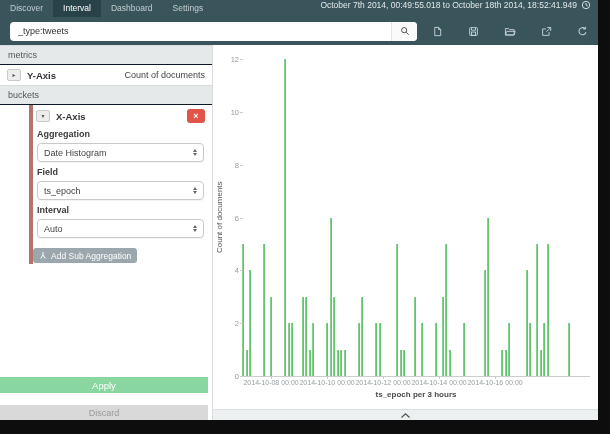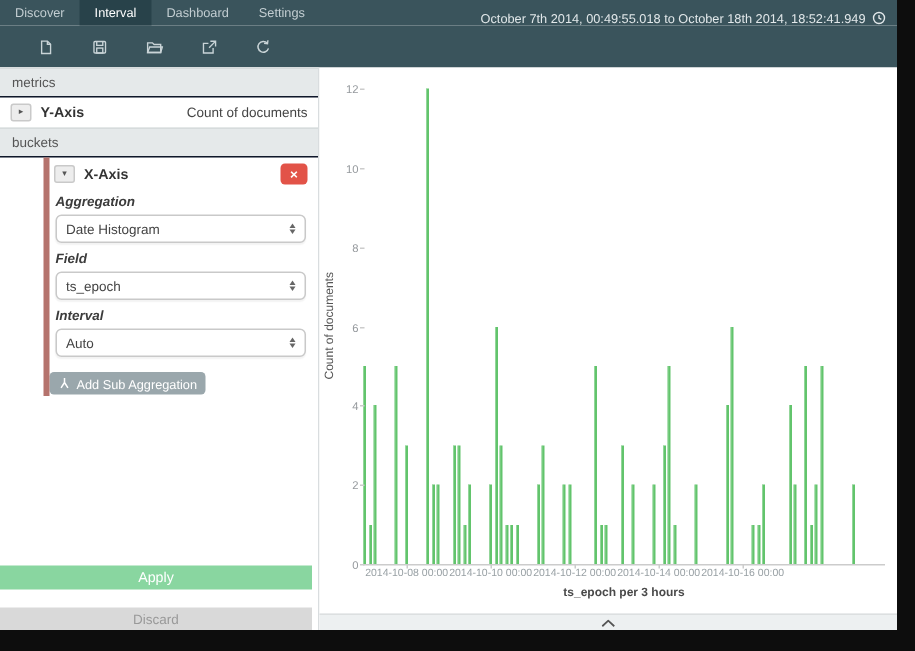--- a/index.html
+++ b/index.html
@@ -5,21 +5,21 @@
   html,body{margin:0;padding:0;background:#222;}
   .frame{position:relative;width:610px;height:434px;background:#0d0d0d;overflow:hidden;
          font-family:"Liberation Sans",sans-serif;-webkit-font-smoothing:antialiased;}
   .window{position:absolute;left:0;top:0;width:598px;height:420px;background:#fff;
           display:flex;flex-direction:column;overflow:hidden;}
 
   
   .navbar{flex:0 0 17px;background:#3a545c;display:flex;align-items:stretch;}
   .tab{color:#c3ced2;font-size:8.5px;line-height:17px;padding:0 10px;cursor:pointer;white-space:nowrap;}
   .tab.active{background:#28424a;color:#fff;}
-  .time{margin-left:auto;display:flex;align-items:flex-end;gap:4px;color:#e2e8ea;font-size:8.5px;padding-right:7px;white-space:nowrap;}
+  .time{margin-left:auto;display:flex;align-items:flex-start;gap:4px;color:#e2e8ea;font-size:8.5px;padding-right:7px;white-space:nowrap;}
 
   
   .searchrow{flex:0 0 28px;background:#3a545c;display:flex;align-items:center;padding:0 10px;}
   .search-box{width:440px;height:19px;background:#fff;border-radius:4px;display:flex;align-items:center;overflow:hidden;}
   .search-input{flex:1;border:none;outline:none;font-size:9px;padding:0 0 0 8px;color:#333;height:100%;background:transparent;font-family:inherit;}
   .search-btn{width:26px;height:100%;border:none;border-left:1px solid #e3e3e3;background:#fafafa;display:flex;align-items:center;justify-content:center;cursor:pointer;padding:0;}
   .icon-btn{background:none;border:none;margin-left:25px;padding:0;display:flex;cursor:pointer;}
   .icon-btn:first-of-type{margin-left:15px;}
 
   
@@ -30,21 +30,21 @@
   .mini-btn{flex:0 0 14px;width:14px;height:12px;background:#ededed;border:1px solid #c9c9c9;border-radius:2px;
             font-size:6px;color:#555;line-height:10px;text-align:center;padding:0;cursor:pointer;}
   .row-label{font-size:9.5px;font-weight:bold;color:#333;margin-left:6px;}
   .yaxis-value{margin-left:auto;font-size:9px;color:#444;}
   .bucket-editor{position:relative;margin-left:29px;}
   .red-strip{position:absolute;left:0;top:0;bottom:0;width:4px;background:#b5736d;}
   .xaxis-header{display:flex;align-items:center;padding:4px 7px 1px 7px;}
   .remove-btn{margin-left:auto;width:18px;height:14px;background:#e25348;color:#fff;border:none;border-radius:3px;
               font-size:9px;line-height:13px;text-align:center;font-weight:bold;cursor:pointer;padding:0;}
   .fgroup{padding:1px 8px 0 8px;}
-  .flabel{font-size:9px;font-weight:bold;color:#3c3c3c;margin:4px 0 4px 0;font-style:italic;}
+  .flabel{font-size:9px;font-weight:bold;color:#3c3c3c;margin:4px 0 4px 0;}
   .select{height:17px;border:1px solid #c9c9c9;border-radius:4px;background:#fff;display:flex;align-items:center;
           padding:0 6px;font-size:9px;color:#444;box-shadow:0 1px 1px rgba(0,0,0,.05);cursor:pointer;}
   .sel-arrows{margin-left:auto;display:flex;flex-direction:column;gap:1.5px;}
   .sel-arrows i{display:block;width:0;height:0;border-left:2.5px solid transparent;border-right:2.5px solid transparent;}
   .sel-arrows .up{border-bottom:3px solid #666;}
   .sel-arrows .down{border-top:3px solid #666;}
   .add-sub{margin:10px 5px 1px 4px;height:15px;background:#9aa7ac;border:none;border-radius:3px;color:#fff;
            font-size:8.5px;display:flex;align-items:center;justify-content:center;gap:4px;cursor:pointer;}
   .spacer{flex:1;}
   .apply{height:16px;flex:0 0 16px;background:#89d6a0;border:none;color:#fff;font-size:9.5px;margin:0 4px 12px 0;cursor:pointer;}
@@ -85,20 +85,31 @@
       <span>
         <svg width="10" height="10" viewBox="0 0 12 12" fill="none" stroke="#e2e8ea" stroke-width="1.1">
           <circle cx="6" cy="6" r="4.4"></circle>
               <path d="M6 3.6 V6 l1.9 1.1"></path>
         </svg>
       </span>
     </div>
   </div>
 
   <div class="searchrow">
+    <div class="search-box">
+      <input class="search-input" readonly="" value="_type:tweets" style="">
+      <button class="search-btn">
+        <span>
+          <svg width="10" height="10" viewBox="0 0 12 12" fill="none" stroke="#555" stroke-width="1.2">
+            <circle cx="5" cy="5" r="3.1"></circle>
+                <line x1="7.4" y1="7.4" x2="10.4" y2="10.4"></line>
+          </svg>
+        </span>
+      </button>
+    </div>
     <div style="display:flex;align-items:center;">
           <button class="icon-btn">
             <svg width="11" height="11" viewBox="0 0 12 12" fill="none" stroke="#c9d4d7" stroke-width="1">
               <path d="M3 1.5 H7.2 L9.5 3.8 V10.5 H3 Z"></path>
               <path d="M7.2 1.5 V3.8 H9.5"></path>
             </svg>
           </button>
           <button class="icon-btn">
             <svg width="11" height="11" viewBox="0 0 12 12" fill="none" stroke="#c9d4d7" stroke-width="1">
               <rect x="1.8" y="1.8" width="8.4" height="8.4" rx="0.8"></rect>

